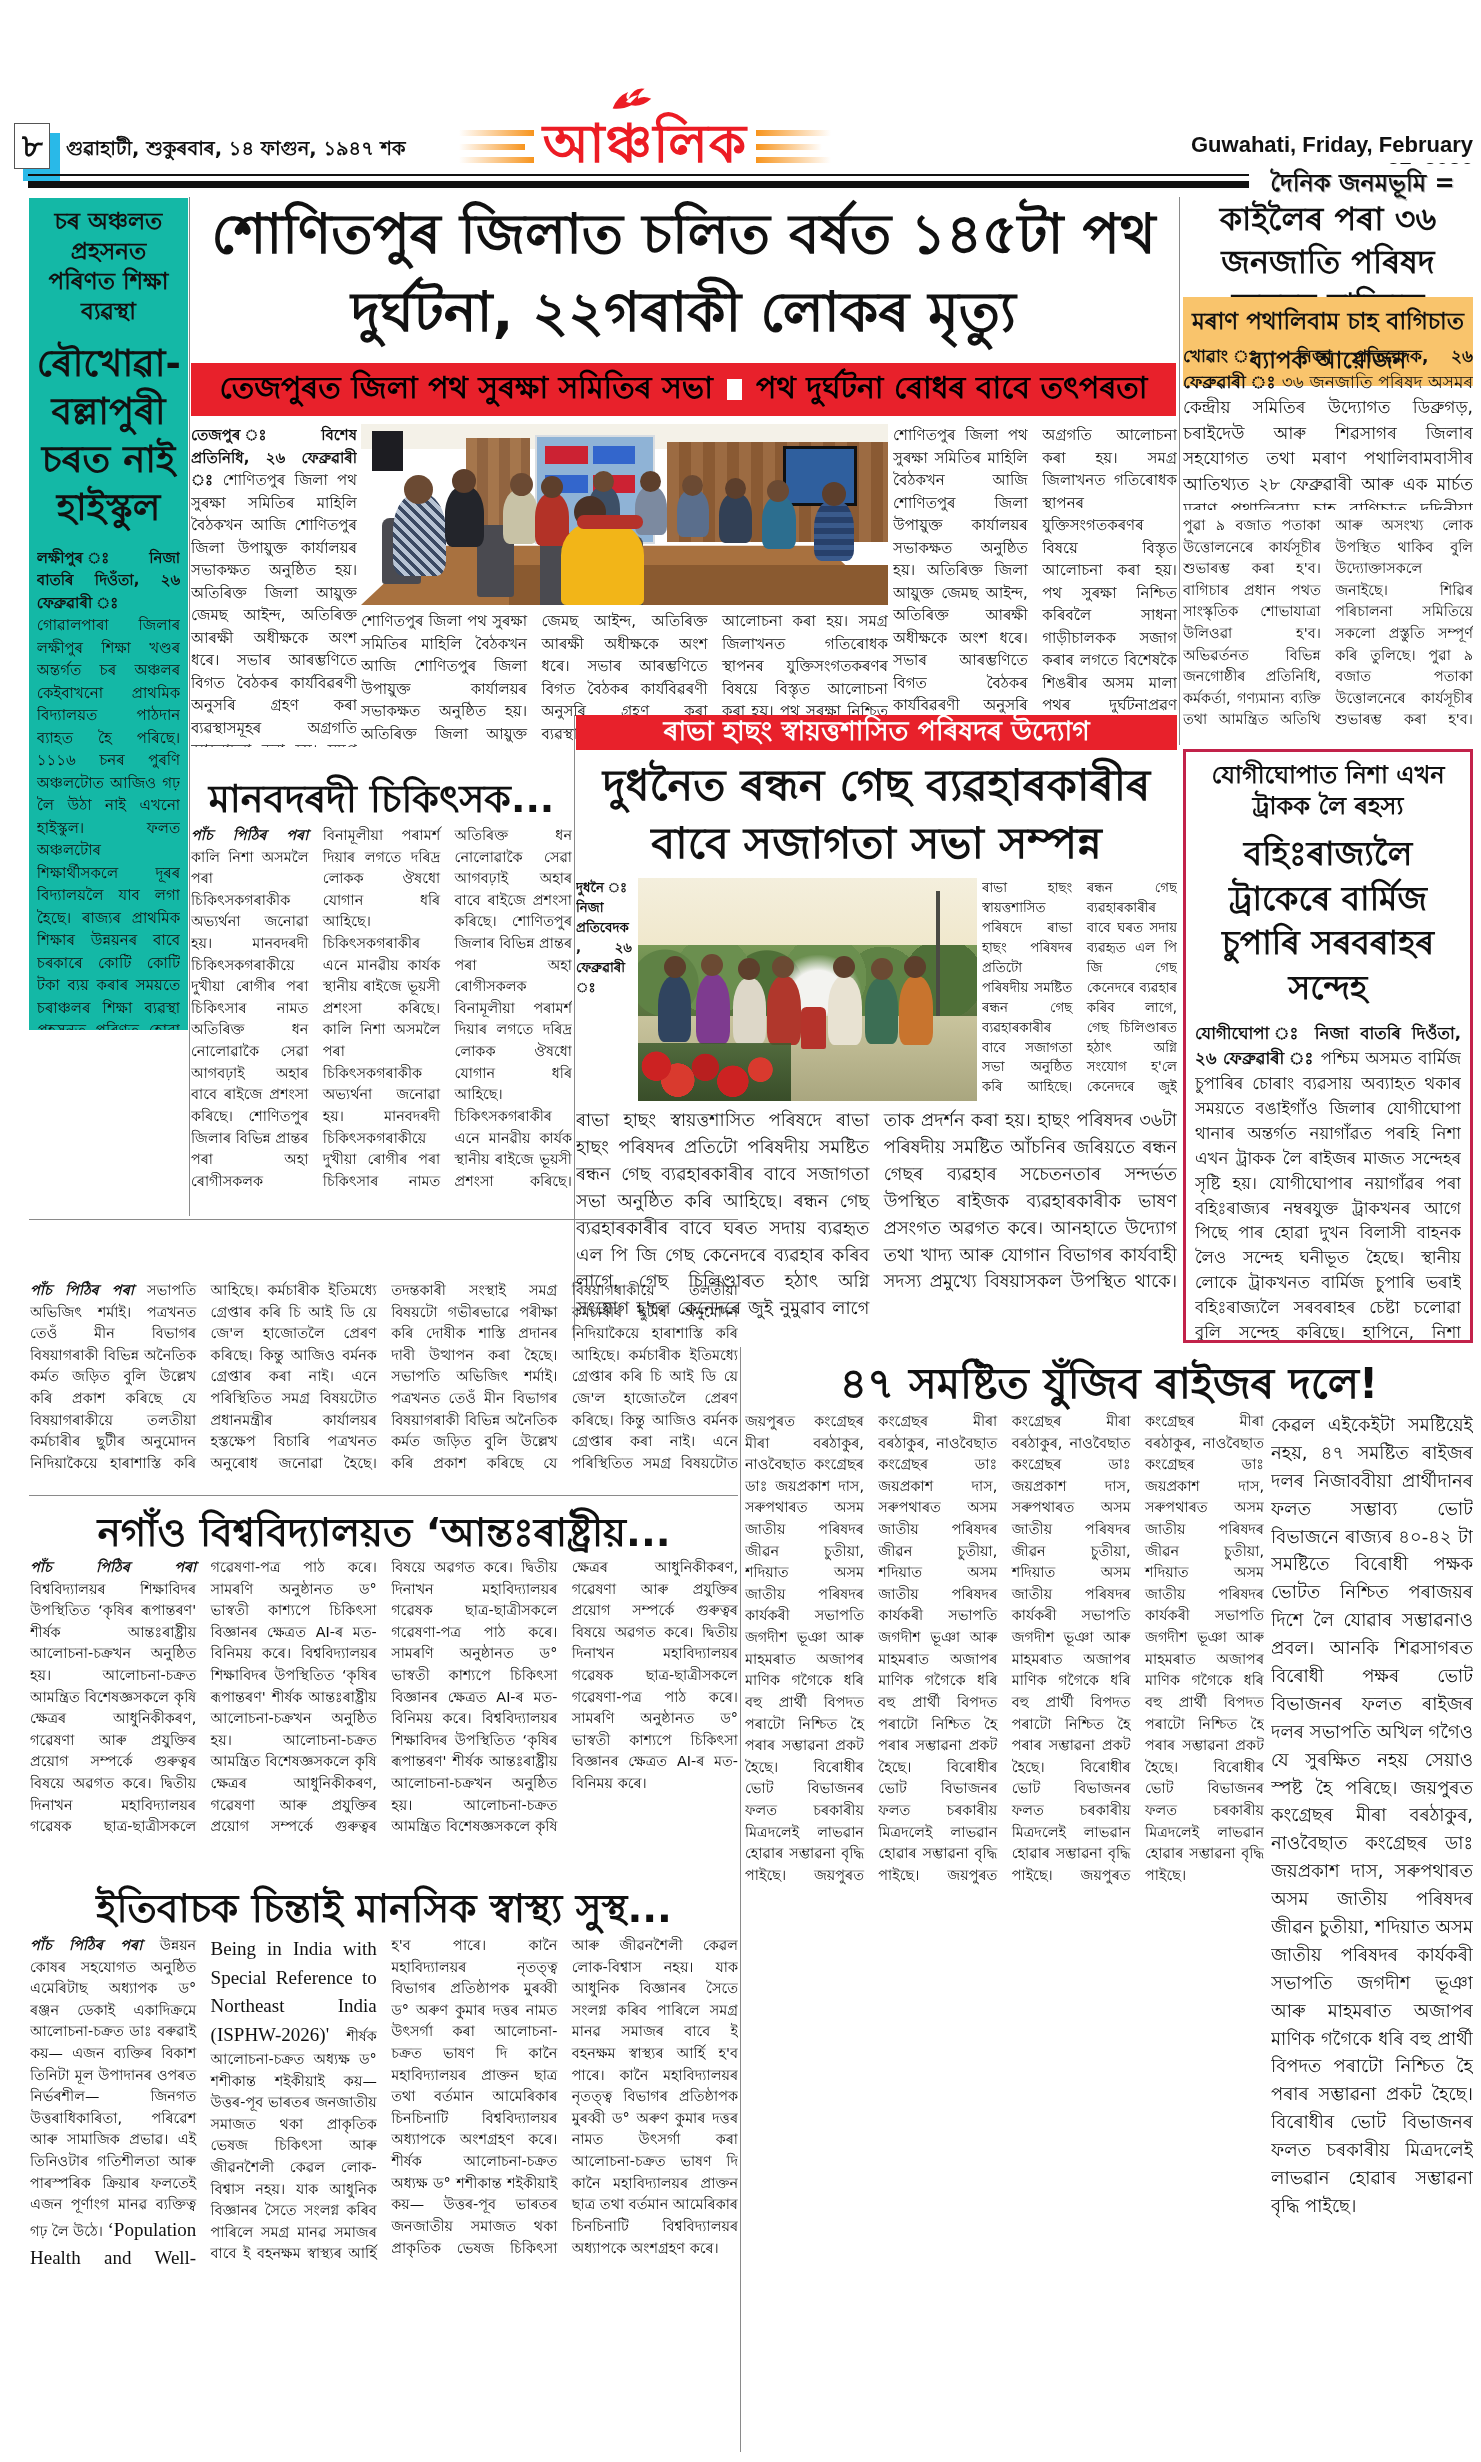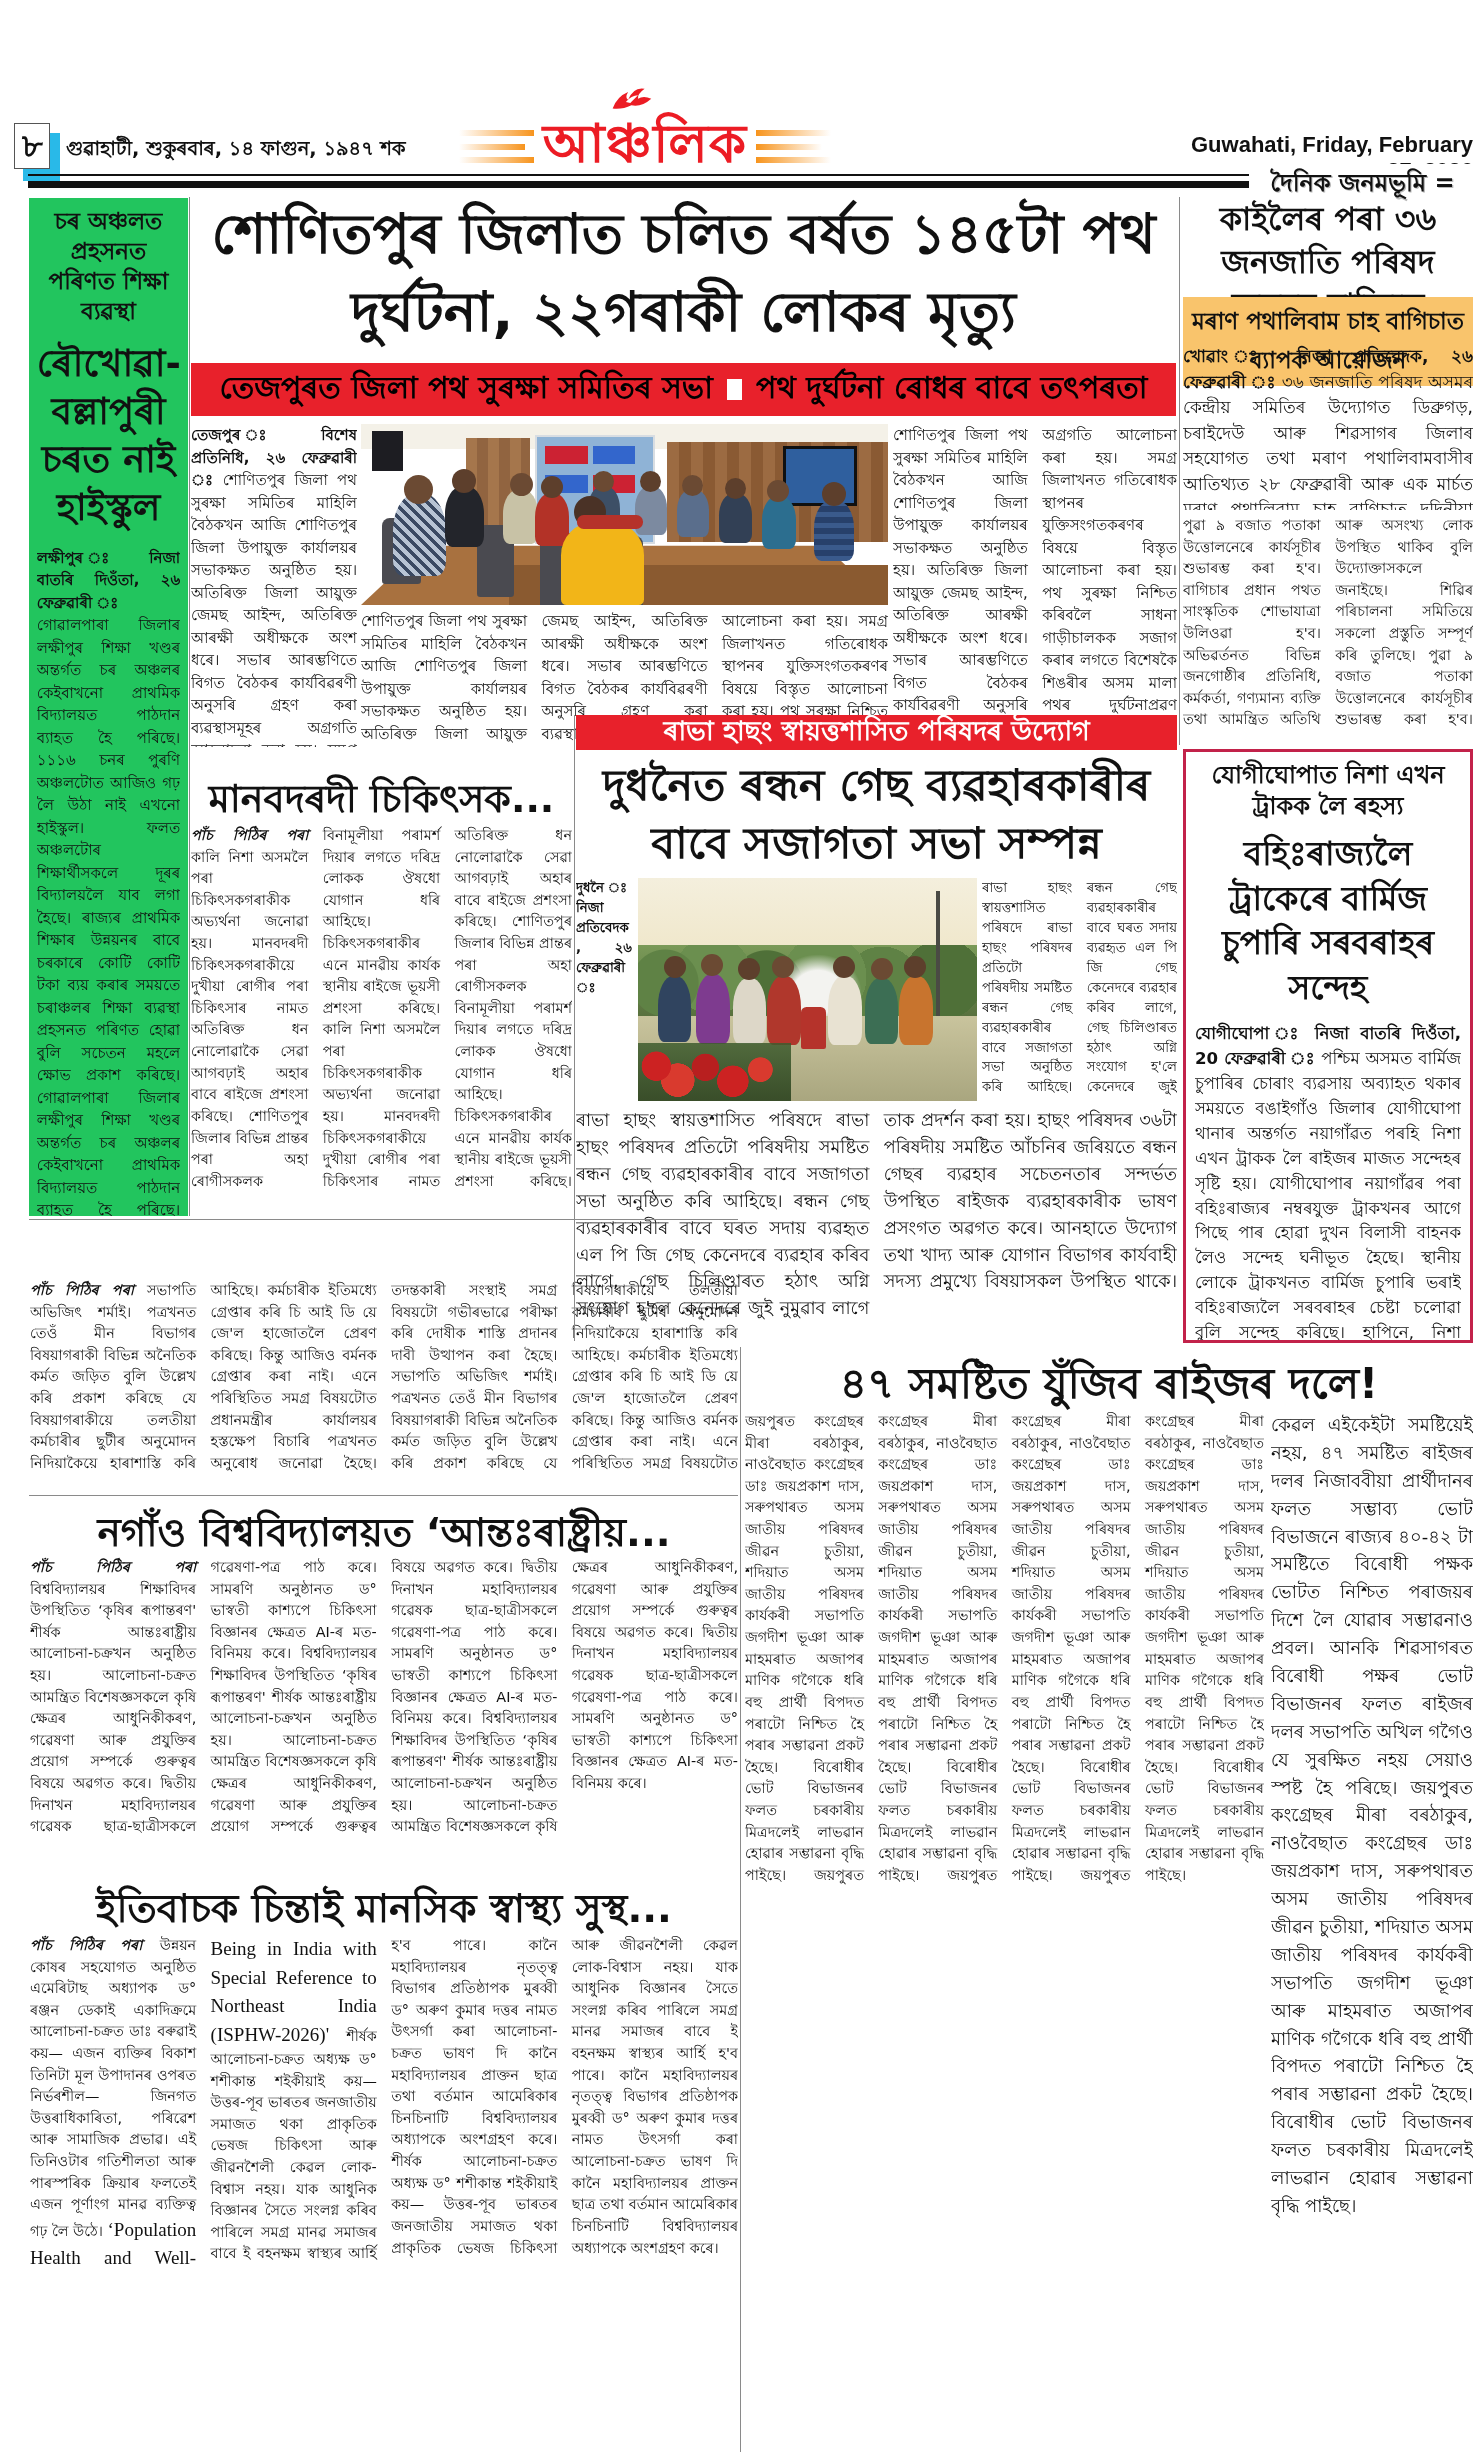--- a/index.html
+++ b/index.html
@@ -54,21 +54,21 @@
   <div class="abs" style="left:1174px;top:132px;width:299px;font-size:22px;font-weight:bold;text-align:right;
               font-family:'Liberation Sans',sans-serif;">Guwahati, Friday, February 27, 2026 </div>
 
   <div class="abs rule" style="left:28px;top:174px;width:1426px;height:1.7px;"></div>
   <div class="abs rule" style="left:28px;top:181px;width:1426px;height:7.2px;"></div>
   <div class="abs" style="left:1249px;top:164px;width:227px;background:#fff;text-align:center;
               font-size:24px;font-weight:bold;text-shadow:1.1px 1.1px 0 #bbb;">
     <span>দৈনিক জনমভূমি </span> =
   </div>
 
-  <div class="abs" style="left:29px;top:198px;width:159px;height:1018px;background:#22c55e;padding:8.9px 7.8px;box-sizing:border-box;overflow:hidden;">
+  <div class="abs" style="left:29px;top:198px;width:159px;height:832px;background:#14b8a6;padding:8.9px 7.8px;box-sizing:border-box;overflow:hidden;">
     <div class="center" style="font-size:23px;font-weight:bold;line-height:1.3;">চৰ অঞ্চলত প্ৰহসনত পৰিণত শিক্ষা ব্যৱস্থা </div>
     <div class="center" style="font-size:37px;font-weight:bold;line-height:1.3;margin:13.3px 0 14.4px 0;">ৰৌখোৱা-বল্লাপুৰী চৰত নাই হাইস্কুল </div>
     <div class="bodytxt" style="font-size:15px;">
       <span class="byline">লক্ষীপুৰ ঃ নিজা বাতৰি দিওঁতা, ২৬ ফেব্ৰুৱাৰী ঃ </span>
       <span>গোৱালপাৰা জিলাৰ লক্ষীপুৰ শিক্ষা খণ্ডৰ অন্তৰ্গত চৰ অঞ্চলৰ কেইবাখনো প্ৰাথমিক বিদ্যালয়ত পাঠদান ব্যাহত হৈ পৰিছে। ১১১৬ চনৰ পুৰণি অঞ্চলটোত আজিও গঢ় লৈ উঠা নাই এখনো হাইস্কুল। ফলত অঞ্চলটোৰ শিক্ষাৰ্থীসকলে দূৰৰ বিদ্যালয়লৈ যাব লগা হৈছে। ৰাজ্যৰ প্ৰাথমিক শিক্ষাৰ উন্নয়নৰ বাবে চৰকাৰে কোটি কোটি টকা ব্যয় কৰাৰ সময়তে চৰাঞ্চলৰ শিক্ষা ব্যৱস্থা প্ৰহসনত পৰিণত হোৱা বুলি সচেতন মহলে ক্ষোভ প্ৰকাশ কৰিছে।  গোৱালপাৰা জিলাৰ লক্ষীপুৰ শিক্ষা খণ্ডৰ অন্তৰ্গত চৰ অঞ্চলৰ কেইবাখনো প্ৰাথমিক বিদ্যালয়ত পাঠদান ব্যাহত হৈ পৰিছে। ১১১৬ চনৰ পুৰণি অঞ্চলটোত আজিও গঢ় লৈ উঠা নাই এখনো হাইস্কুল। ফলত অঞ্চলটোৰ শিক্ষাৰ্থীসকলে দূৰৰ বিদ্যালয়লৈ যাব লগা হৈছে। ৰাজ্যৰ প্ৰাথমিক শিক্ষাৰ উন্নয়নৰ বাবে চৰকাৰে কোটি কোটি টকা ব্যয় কৰাৰ সময়তে চৰাঞ্চলৰ শিক্ষা ব্যৱস্থা প্ৰহসনত পৰিণত হোৱা বুলি সচেতন মহলে ক্ষোভ প্ৰকাশ কৰিছে।  গোৱালপাৰা জিলাৰ লক্ষীপুৰ শিক্ষা খণ্ডৰ অন্তৰ্গত চৰ অঞ্চলৰ কেইবাখনো প্ৰাথমিক বিদ্যালয়ত পাঠদান ব্যাহত হৈ পৰিছে। ১১১৬ চনৰ পুৰণি অঞ্চলটোত আজিও গঢ় লৈ উঠা নাই এখনো হাইস্কুল। ফলত অঞ্চলটোৰ শিক্ষাৰ্থীসকলে দূৰৰ বিদ্যালয়লৈ যাব লগা হৈছে। ৰাজ্যৰ প্ৰাথমিক শিক্ষাৰ উন্নয়নৰ বাবে চৰকাৰে কোটি কোটি টকা ব্যয় কৰাৰ সময়তে চৰাঞ্চলৰ শিক্ষা ব্যৱস্থা প্ৰহসনত পৰিণত হোৱা বুলি সচেতন মহলে ক্ষোভ প্ৰকাশ কৰিছে। </span>
     </div>
   </div>
 
   <div class="abs center" style="left:191px;top:195px;width:985px;font-size:55px;font-weight:bold;line-height:1.42;">শোণিতপুৰ জিলাত চলিত বৰ্ষত ১৪৫টা পথ দুৰ্ঘটনা, ২২গৰাকী লোকৰ মৃত্যু </div>
 
@@ -204,21 +204,21 @@
     <span>৩৬ জনজাতি পৰিষদ অসমৰ কেন্দ্ৰীয় সমিতিৰ উদ্যোগত ডিব্ৰুগড়, চৰাইদেউ আৰু শিৱসাগৰ জিলাৰ সহযোগত তথা মৰাণ পথালিবামবাসীৰ আতিথ্যত ২৮ ফেব্ৰুৱাৰী আৰু এক মাৰ্চত মৰাণ পথালিবাম চাহ বাগিচাত দুদিনীয়া কাৰ্যসূচীৰে ৰাজ্যিক কেন্দ্ৰীয় অভিৱৰ্তনৰ আয়োজন কৰা হৈছে। </span>
   </div>
   <div class="abs bodytxt cols2" style="left:1183px;top:515px;width:290px;height:228px;font-size:14.4px;">
     <span>পুৱা ৯ বজাত পতাকা উত্তোলনেৰে কাৰ্যসূচীৰ শুভাৰম্ভ কৰা হ'ব। বাগিচাৰ প্ৰধান পথত সাংস্কৃতিক শোভাযাত্ৰা উলিওৱা হ'ব। অভিৱৰ্তনত বিভিন্ন জনগোষ্ঠীৰ প্ৰতিনিধি, কৰ্মকৰ্তা, গণ্যমান্য ব্যক্তি তথা আমন্ত্ৰিত অতিথি আৰু অসংখ্য লোক উপস্থিত থাকিব বুলি উদ্যোক্তাসকলে জনাইছে। শিৱিৰ পৰিচালনা সমিতিয়ে সকলো প্ৰস্তুতি সম্পূৰ্ণ কৰি তুলিছে।  পুৱা ৯ বজাত পতাকা উত্তোলনেৰে কাৰ্যসূচীৰ শুভাৰম্ভ কৰা হ'ব। বাগিচাৰ প্ৰধান পথত সাংস্কৃতিক শোভাযাত্ৰা উলিওৱা হ'ব। অভিৱৰ্তনত বিভিন্ন জনগোষ্ঠীৰ প্ৰতিনিধি, কৰ্মকৰ্তা, গণ্যমান্য ব্যক্তি তথা আমন্ত্ৰিত অতিথি আৰু অসংখ্য লোক উপস্থিত থাকিব বুলি উদ্যোক্তাসকলে জনাইছে। শিৱিৰ পৰিচালনা সমিতিয়ে সকলো প্ৰস্তুতি সম্পূৰ্ণ কৰি তুলিছে। </span>
   </div>
 
   <div class="abs" style="left:1183px;top:749px;width:290px;height:594px;border:3.9px solid #C2224A;box-sizing:border-box;padding:7.8px 8.9px;overflow:hidden;background:#fff;">
     <div class="center" style="font-size:24px;font-weight:bold;line-height:1.3;">যোগীঘোপাত নিশা এখন ট্ৰাকক লৈ ৰহস্য </div>
     <div class="center" style="font-size:33px;font-weight:bold;line-height:1.35;margin:10px 0 12px 0;">বহিঃৰাজ্যলৈ ট্ৰাকেৰে বাৰ্মিজ চুপাৰি সৰবৰাহৰ সন্দেহ </div>
     <div class="bodytxt" style="font-size:16.6px;">
-      <span class="byline">যোগীঘোপা ঃ নিজা বাতৰি দিওঁতা, 20 ফেব্ৰুৱাৰী ঃ </span>
+      <span class="byline">যোগীঘোপা ঃ নিজা বাতৰি দিওঁতা, ২৬ ফেব্ৰুৱাৰী ঃ </span>
       <span>পশ্চিম অসমত বাৰ্মিজ চুপাৰিৰ চোৰাং ব্যৱসায় অব্যাহত থকাৰ সময়তে বঙাইগাঁও জিলাৰ যোগীঘোপা থানাৰ অন্তৰ্গত নয়াগাঁৱত পৰহি নিশা এখন ট্ৰাকক লৈ ৰাইজৰ মাজত সন্দেহৰ সৃষ্টি হয়। যোগীঘোপাৰ নয়াগাঁৱৰ পৰা বহিঃৰাজ্যৰ নম্বৰযুক্ত ট্ৰাকখনৰ আগে পিছে পাৰ হোৱা দুখন বিলাসী বাহনক লৈও সন্দেহ ঘনীভূত হৈছে। স্থানীয় লোকে ট্ৰাকখনত বাৰ্মিজ চুপাৰি ভৰাই বহিঃৰাজ্যলৈ সৰবৰাহৰ চেষ্টা চলোৱা বুলি সন্দেহ কৰিছে। হাপিনে, নিশা ইমানকৈ এখন বিলাসী বাহন মুহূৰ্তৰ ভিতৰতে ক'ৰ পৰা আহিল আৰু যুৱকবোৰ কোন হয় সেই লৈ প্ৰশ্নৰ অৱতাৰণা হৈছে। </span>
     </div>
   </div>
 
   <div class="abs sep" style="left:29px;top:1219px;width:709px;height:1.1px;"></div>
   <div class="abs bodytxt cols4" style="left:30px;top:1280px;width:708px;height:209px;font-size:14.4px;">
     <span class="byline" style="font-style:italic;">পাঁচ পিঠিৰ পৰা </span>
     <span>সভাপতি অভিজিৎ শৰ্মাই। পত্ৰখনত তেওঁ মীন বিভাগৰ বিষয়াগৰাকী বিভিন্ন অনৈতিক কৰ্মত জড়িত বুলি উল্লেখ কৰি প্ৰকাশ কৰিছে যে বিষয়াগৰাকীয়ে তলতীয়া কৰ্মচাৰীৰ ছুটীৰ অনুমোদন নিদিয়াকৈয়ে হাৰাশাস্তি কৰি আহিছে। কৰ্মচাৰীক ইতিমধ্যে গ্ৰেপ্তাৰ কৰি চি আই ডি য়ে জে'ল হাজোতলৈ প্ৰেৰণ কৰিছে। কিন্তু আজিও বৰ্মনক গ্ৰেপ্তাৰ কৰা নাই। এনে পৰিস্থিতিত সমগ্ৰ বিষয়টোত প্ৰধানমন্ত্ৰীৰ কাৰ্যালয়ৰ হস্তক্ষেপ বিচাৰি পত্ৰখনত অনুৰোধ জনোৱা হৈছে। তদন্তকাৰী সংস্থাই সমগ্ৰ বিষয়টো গভীৰভাৱে পৰীক্ষা কৰি দোষীক শাস্তি প্ৰদানৰ দাবী উত্থাপন কৰা হৈছে।  সভাপতি অভিজিৎ শৰ্মাই। পত্ৰখনত তেওঁ মীন বিভাগৰ বিষয়াগৰাকী বিভিন্ন অনৈতিক কৰ্মত জড়িত বুলি উল্লেখ কৰি প্ৰকাশ কৰিছে যে বিষয়াগৰাকীয়ে তলতীয়া কৰ্মচাৰীৰ ছুটীৰ অনুমোদন নিদিয়াকৈয়ে হাৰাশাস্তি কৰি আহিছে। কৰ্মচাৰীক ইতিমধ্যে গ্ৰেপ্তাৰ কৰি চি আই ডি য়ে জে'ল হাজোতলৈ প্ৰেৰণ কৰিছে। কিন্তু আজিও বৰ্মনক গ্ৰেপ্তাৰ কৰা নাই। এনে পৰিস্থিতিত সমগ্ৰ বিষয়টোত প্ৰধানমন্ত্ৰীৰ কাৰ্যালয়ৰ হস্তক্ষেপ বিচাৰি পত্ৰখনত অনুৰোধ জনোৱা হৈছে। তদন্তকাৰী সংস্থাই সমগ্ৰ বিষয়টো গভীৰভাৱে পৰীক্ষা কৰি দোষীক শাস্তি প্ৰদানৰ দাবী উত্থাপন কৰা হৈছে। </span>
   </div>
 

